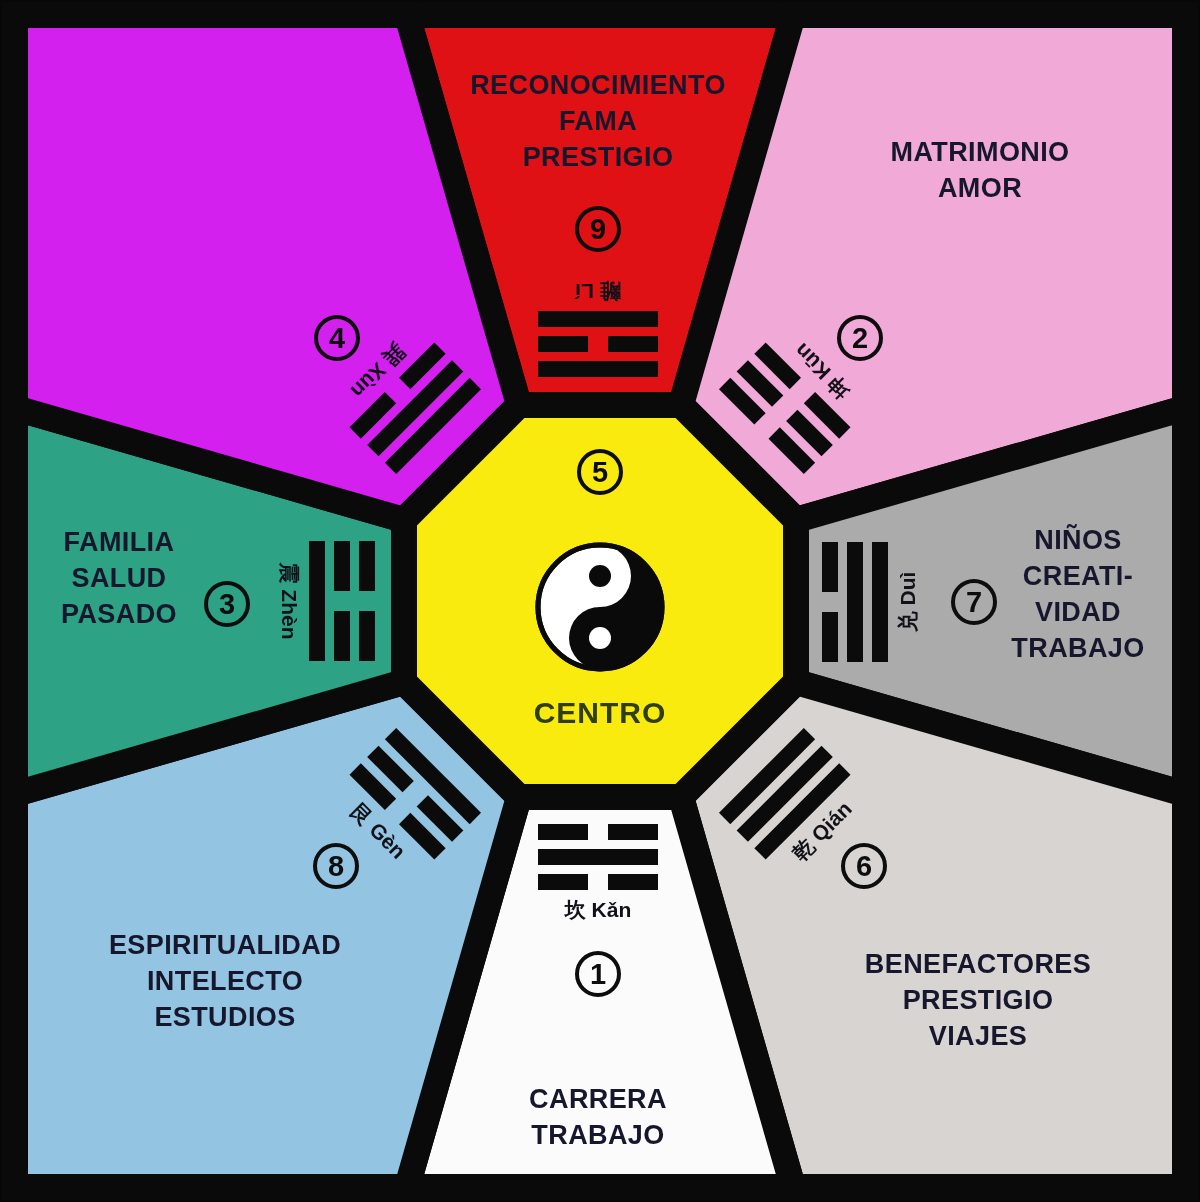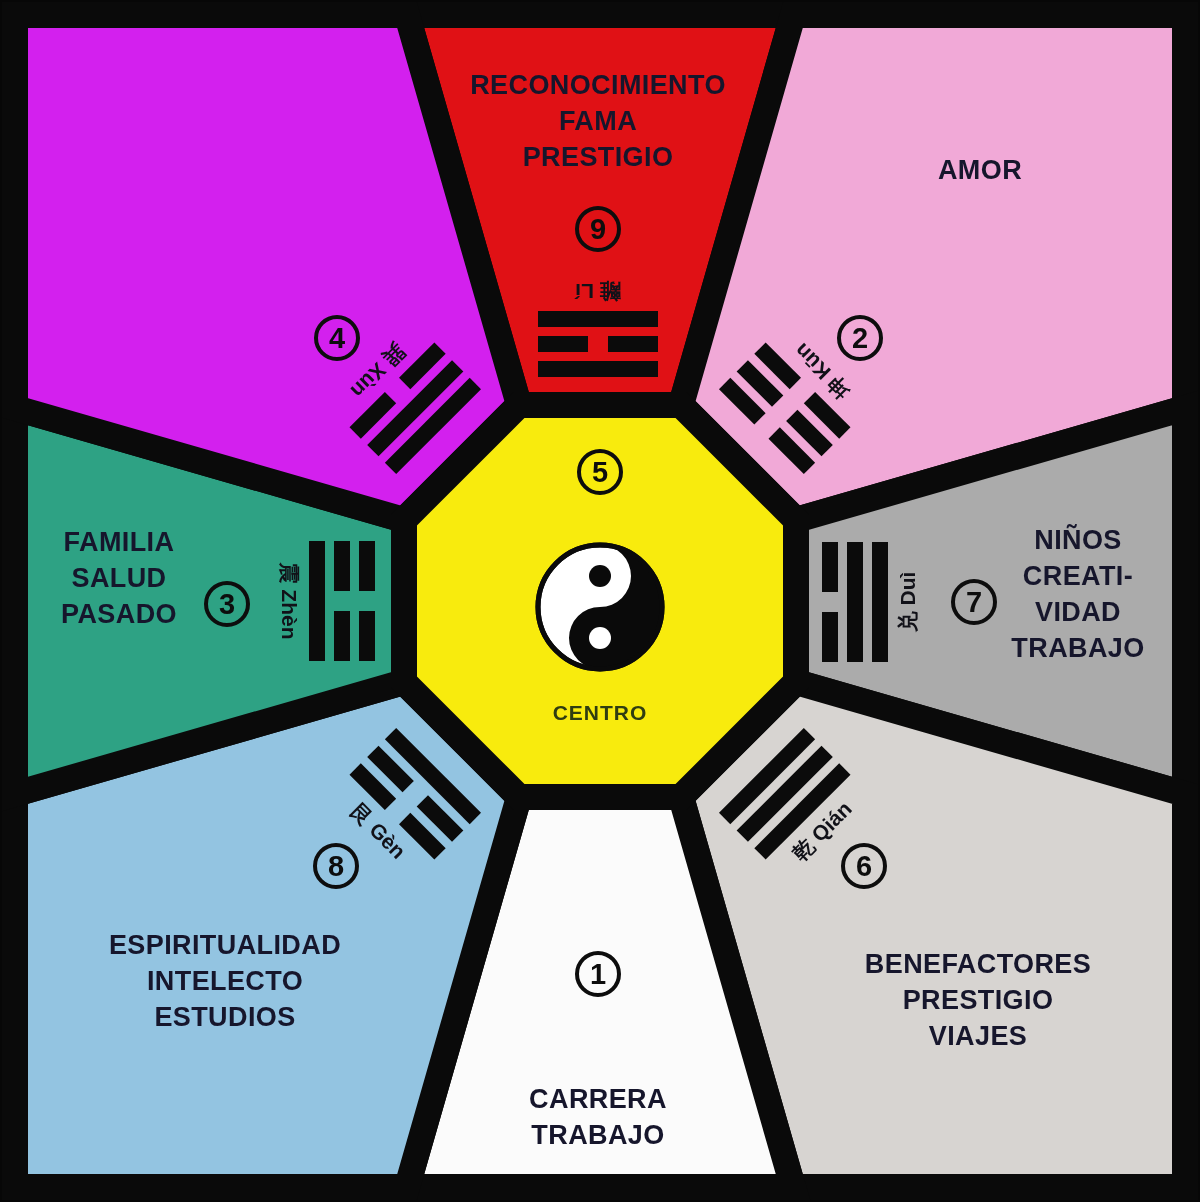--- a/index.html
+++ b/index.html
@@ -29,21 +29,21 @@
 
   .r0{transform:translate(-50%,-50%) rotate(0deg);}
   .r45{transform:translate(-50%,-50%) rotate(45deg);}
   .r90{transform:translate(-50%,-50%) rotate(90deg);}
   .r135{transform:translate(-50%,-50%) rotate(135deg);}
   .r180{transform:translate(-50%,-50%) rotate(180deg);}
   .rm45{transform:translate(-50%,-50%) rotate(-45deg);}
   .rm90{transform:translate(-50%,-50%) rotate(-90deg);}
   .rm135{transform:translate(-50%,-50%) rotate(-135deg);}
 
-  .centro-label{color:#2f3d11;font-weight:bold;font-size:21px;letter-spacing:1px;}
+  .centro-label{color:#2f3d11;font-weight:bold;font-size:30px;letter-spacing:1px;}
 </style>
 </head>
 <body>
 
 <div id="stage">
 
   <svg id="shapes" width="1200" height="1202" viewBox="0 0 1200 1202">
     <rect x="0" y="0" width="1200" height="1202" fill="#070707"></rect>
     <g stroke="#0a0a0a" stroke-width="26" stroke-linejoin="miter">
       <polygon points="407,15 793,15 681,405 519,405" fill="#E01115"></polygon>
@@ -79,20 +79,21 @@
         <div class="tg-row broken">
           <div class="tg-seg"></div>
           <div class="tg-seg"></div>
         </div>
         <div class="tg-row solid"></div>
       </div>
     <div class="pinyin">離 Lí</div>
   </div>
 
   <div class="abs title-block" style="left:980px;top:170px">
+    <div>MATRIMONIO</div>
     <div>AMOR</div>
   </div>
   <div class="abs num-circle" style="left:860px;top:338px">
     <span>2</span>
   </div>
   <div class="abs unit rm135" style="left:801px;top:392px">
     <div class="trigram">
         <div class="tg-row broken">
           <div class="tg-seg"></div>
           <div class="tg-seg"></div>
@@ -140,20 +141,34 @@
   </div>
   <div class="abs unit rm45" style="left:801px;top:810px">
     <div class="trigram">
         <div class="tg-row solid"></div>
         <div class="tg-row solid"></div>
         <div class="tg-row solid"></div>
       </div>
     <div class="pinyin">乾 Qián</div>
   </div>
 
+  <div class="abs unit r0" style="left:598px;top:880px">
+    <div class="trigram">
+        <div class="tg-row broken">
+          <div class="tg-seg"></div>
+          <div class="tg-seg"></div>
+        </div>
+        <div class="tg-row solid"></div>
+        <div class="tg-row broken">
+          <div class="tg-seg"></div>
+          <div class="tg-seg"></div>
+        </div>
+      </div>
+    <div class="pinyin">坎 Kǎn</div>
+  </div>
   <div class="abs num-circle" style="left:598px;top:974px">
     <span>1</span>
   </div>
   <div class="abs title-block" style="left:598px;top:1117px">
     <div>CARRERA</div>
     <div>TRABAJO</div>
   </div>
 
   <div class="abs unit r45" style="left:399px;top:810px">
     <div class="trigram">

